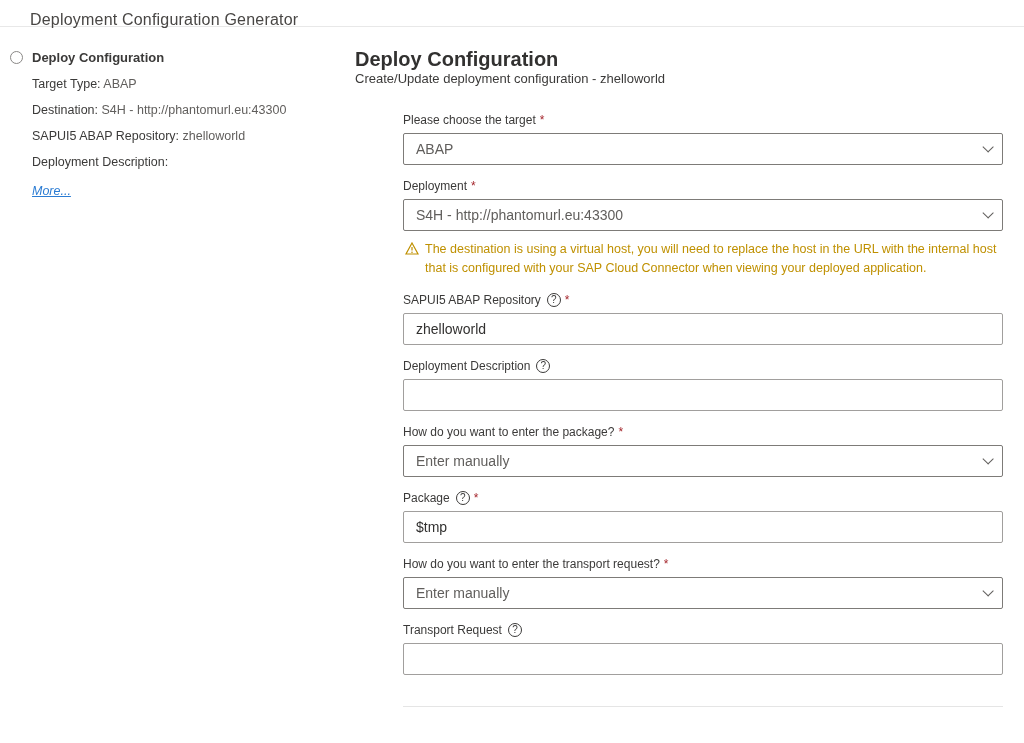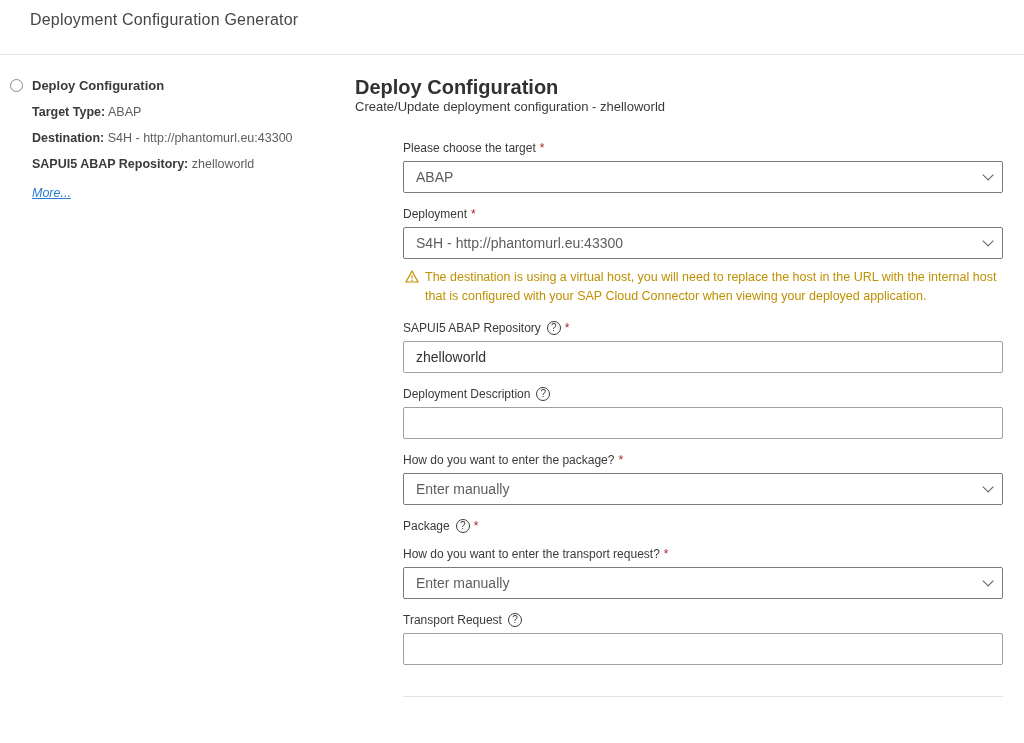--- a/index.html
+++ b/index.html
@@ -5,21 +5,21 @@
   * { box-sizing: border-box; margin: 0; padding: 0; }
   html, body {
     width: 1024px; height: 743px;
     background: #ffffff;
     font-family: "Liberation Sans", "DejaVu Sans", sans-serif;
     color: #3b3a39;
     overflow: hidden;
   }
   
   .app-header {
-    height: 55px;
+    height: 27px;
     padding: 11px 0 0 30px;
     border-bottom: 1px solid #e8e8e8;
   }
   .app-header .app-title {
     font-size: 16px;
     font-weight: 400;
     color: #484644;
     letter-spacing: .2px;
   }
   
@@ -40,21 +40,21 @@
     border: 1px solid #8a8886;
     border-radius: 50%;
     background: #fff;
     flex-shrink: 0;
     margin-right: 9px;
     cursor: pointer;
   }
   .step-title { font-size: 13px; font-weight: 700; color: #3b3a39; }
   .step-details { margin: 12px 0 0 22px; }
   .detail-line { font-size: 12.5px; margin-bottom: 12px; color: #605e5c; }
-  .detail-line .k { font-weight: 700; color: #3b3a39; }
+  .detail-line .k { font-weight: 400; color: #3b3a39; }
   .more-link {
     display: inline-block;
     margin: 2px 0 4px 22px;
     font-size: 12.5px;
     color: #2b7cd3;
     text-decoration: underline;
     cursor: pointer;
     font-style: italic;
   }
   
@@ -139,20 +139,24 @@
         <span class="v">ABAP</span>
       </div>
       <div class="detail-line">
         <span class="k">Destination:</span>
         <span class="v">S4H - http://phantomurl.eu:43300</span>
       </div>
       <div class="detail-line">
         <span class="k">SAPUI5 ABAP Repository:</span>
         <span class="v">zhelloworld</span>
       </div>
+      <div class="detail-line">
+        <span class="k">Deployment Description:</span>
+        <span class="v"></span>
+      </div>
     </div>
     <a class="more-link">More...</a>
   </div>
 
   <div class="main">
     <div class="panel-title">Deploy Configuration</div>
     <div class="panel-subtitle">Create/Update deployment configuration - zhelloworld</div>
 
     <div class="form">
 
@@ -213,20 +217,21 @@
           <span class="chevron"></span>
         </div>
       </div>
 
       <div class="field">
         <div class="label-row">
           <span class="lbl">Package</span>
           <span class="help">?</span>
           <span class="req">*</span>
         </div>
+        <input class="input" type="text" value="$tmp" style="">
       </div>
 
       <div class="field">
         <div class="label-row">
           <span class="lbl">How do you want to enter the transport request?</span>
           <span class="req">*</span>
         </div>
         <div class="select">
           <span class="select-value">Enter manually</span>
           <span class="chevron"></span>

